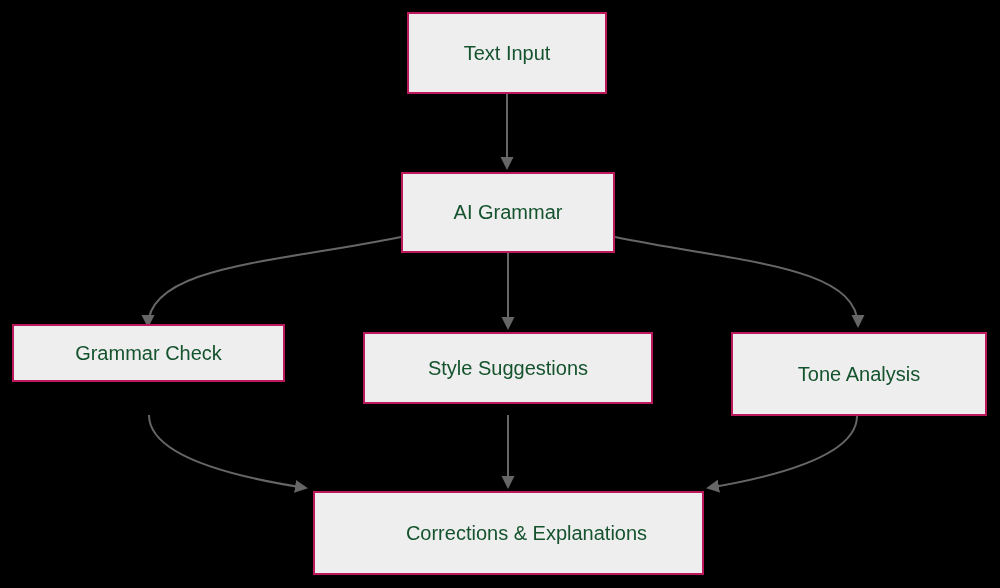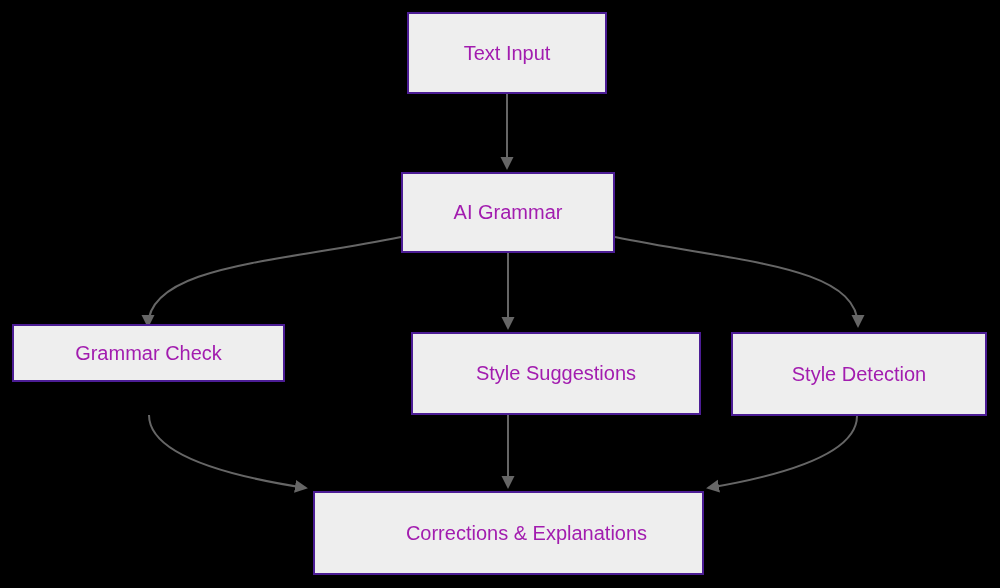--- a/index.html
+++ b/index.html
@@ -19,33 +19,33 @@
     position: absolute;
     left: 0;
     top: 0;
     width: 1000px;
     height: 588px;
   }
   .node {
     position: absolute;
     box-sizing: border-box;
     background: #eeeeee;
-    border: 2px solid #4c1d95;
-    color: #a21caf;
+    border: 2px solid #be185d;
+    color: #14532d;
     font-size: 20px;
     display: flex;
     align-items: center;
     justify-content: center;
     text-align: center;
     white-space: nowrap;
   }
   .node-text-input        { left: 407px; top: 12px;  width: 200px; height: 82px; }
   .node-ai-analysis       { left: 401px; top: 172px; width: 214px; height: 81px; }
   .node-grammar-check     { left: 12px;  top: 324px; width: 273px; height: 58px; }
-  .node-style-suggestions { left: 363px; top: 332px; width: 290px; height: 83px; margin-left: 48px; }
+  .node-style-suggestions { left: 363px; top: 332px; width: 290px; height: 72px; }
   .node-tone-detection    { left: 731px; top: 332px; width: 256px; height: 84px; }
   .node-corrections       { left: 313px; top: 491px; width: 391px; height: 84px; padding-left: 36px; }
   .edge {
     stroke: #666666;
     stroke-width: 2;
     fill: none;
   }
 </style>
 </head>
 <body>
@@ -77,20 +77,20 @@
 
   <div class="node node-grammar-check">
     <span>Grammar Check</span>
   </div>
 
   <div class="node node-style-suggestions">
     <span>Style Suggestions</span>
   </div>
 
   <div class="node node-tone-detection">
-    <span>Style Detection</span>
+    <span>Tone Analysis</span>
   </div>
 
   <div class="node node-corrections">
     <span>Corrections &amp; Explanations</span>
   </div>
 
 </div>
 
 </body></html>

